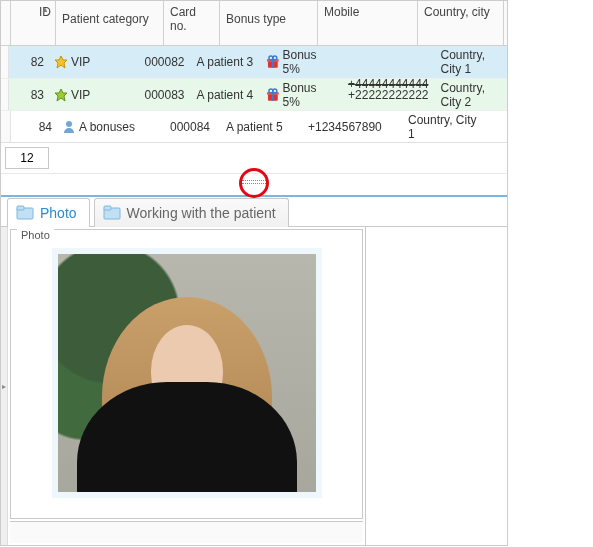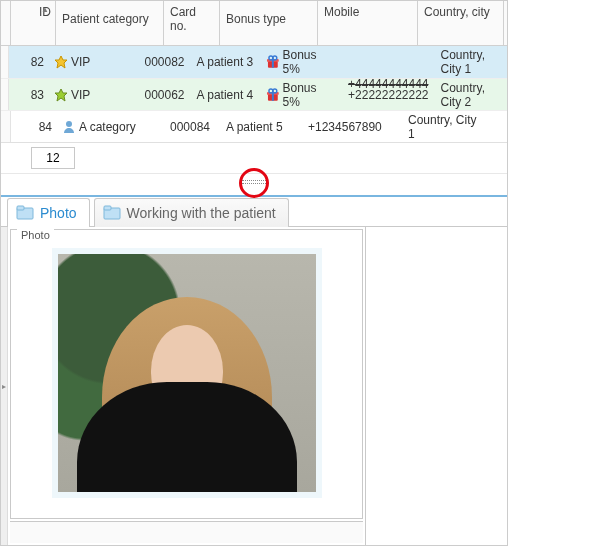--- a/index.html
+++ b/index.html
@@ -42,21 +42,21 @@
   .star-gold {
     width: 14px; height: 14px; display: inline-block; position: relative;
   }
   .star-gold svg, .star-green svg, .person-ico svg, .gift-ico svg, .folder-ico svg { display: block; }
   .star-green { width: 14px; height: 14px; display: inline-block; }
   .person-ico { width: 14px; height: 14px; display: inline-block; }
   .gift-ico   { width: 14px; height: 14px; display: inline-block; }
 
   
   .pager-area { display: flex; align-items: center; padding: 4px; border-top: 1px solid #e0e0e0; }
-  .pager-input { width: 44px; height: 22px; border: 1px solid #c8c8c8; text-align: center; font: inherit; margin-left: 26px; }
+  .pager-input { width: 44px; height: 22px; border: 1px solid #c8c8c8; text-align: center; font: inherit; margin-left: 0; }
 
   
   .splitter-wrap { position: relative; height: 22px; border-top: 1px solid #e8e8e8; }
   .splitter { position: absolute; left: 50%; transform: translateX(-50%); top: 6px; width: 24px; height: 4px; border-top: 1px dotted #888; border-bottom: 1px dotted #888; cursor: row-resize; }
   .red-circle { position: absolute; left: 50%; top: 0; transform: translate(-50%, -6px); width: 30px; height: 30px; border: 3px solid #e30613; border-radius: 50%; pointer-events: none; }
 
   
   .tabs-bar { display: flex; gap: 4px; padding: 0 6px; border-bottom: 1px solid #c9c9c9; align-items: flex-end; border-top: 2px solid #79b6e0; }
   .tab { display: flex; align-items: center; gap: 6px; padding: 6px 12px 6px 8px; border: 1px solid #c9c9c9; border-bottom: none; border-radius: 3px 3px 0 0; background: linear-gradient(#fafafa,#f0f0f0); cursor: pointer; font-size: 14px; color: #666; position: relative; top: 1px; }
   .tab.active { background: #fff; color: #2b8bd0; border-color: #c9c9c9; z-index: 2; }
@@ -132,21 +132,21 @@
           <div class="gutter"></div>
           <div class="cell col-id">83</div>
           <div class="cell col-cat">
             <span class="star-green">
               <svg viewBox="0 0 14 14">
                 <polygon points="7,1 9,5 13,5 10,8 11,13 7,10 3,13 4,8 1,5 5,5" fill="#9acd32" stroke="#6b8e23"></polygon>
               </svg>
             </span>
             <span>VIP</span>
           </div>
-          <div class="cell col-card">000062</div>
+          <div class="cell col-card">000083</div>
           <div class="cell col-name">A patient 4</div>
           <div class="cell col-bonus">
             <span class="gift-ico">
               <svg viewBox="0 0 14 14">
                 <rect x="2" y="6" width="10" height="7" fill="#d33" rx="1"></rect>
                 <rect x="1" y="4" width="12" height="3" fill="#e55" rx="1"></rect>
                 <rect x="6" y="4" width="2" height="9" fill="#3a7bd5"></rect>
                 <circle cx="5" cy="3" r="2" fill="none" stroke="#3a7bd5" stroke-width="1.5"></circle>
                 <circle cx="9" cy="3" r="2" fill="none" stroke="#3a7bd5" stroke-width="1.5"></circle>
               </svg>
@@ -159,21 +159,21 @@
         <div class="row row-normal">
           <div class="gutter"></div>
           <div class="cell col-id">84</div>
           <div class="cell col-cat">
             <span class="person-ico">
               <svg viewBox="0 0 14 14">
                 <circle cx="7" cy="4" r="3" fill="#6fa8d6"></circle>
                 <path d="M2 13c0-3 2.5-5 5-5s5 2 5 5z" fill="#6fa8d6"></path>
               </svg>
             </span>
-            <span>A category</span>
+            <span>A bonuses</span>
           </div>
           <div class="cell col-card">000084</div>
           <div class="cell col-name">A patient 5</div>
           <div class="cell col-mobile">+1234567890</div>
           <div class="cell col-country">Country, City 1</div>
         </div>
       </div>
 
     <div class="pager-area">
       <input class="pager-input" value="12" style="">

